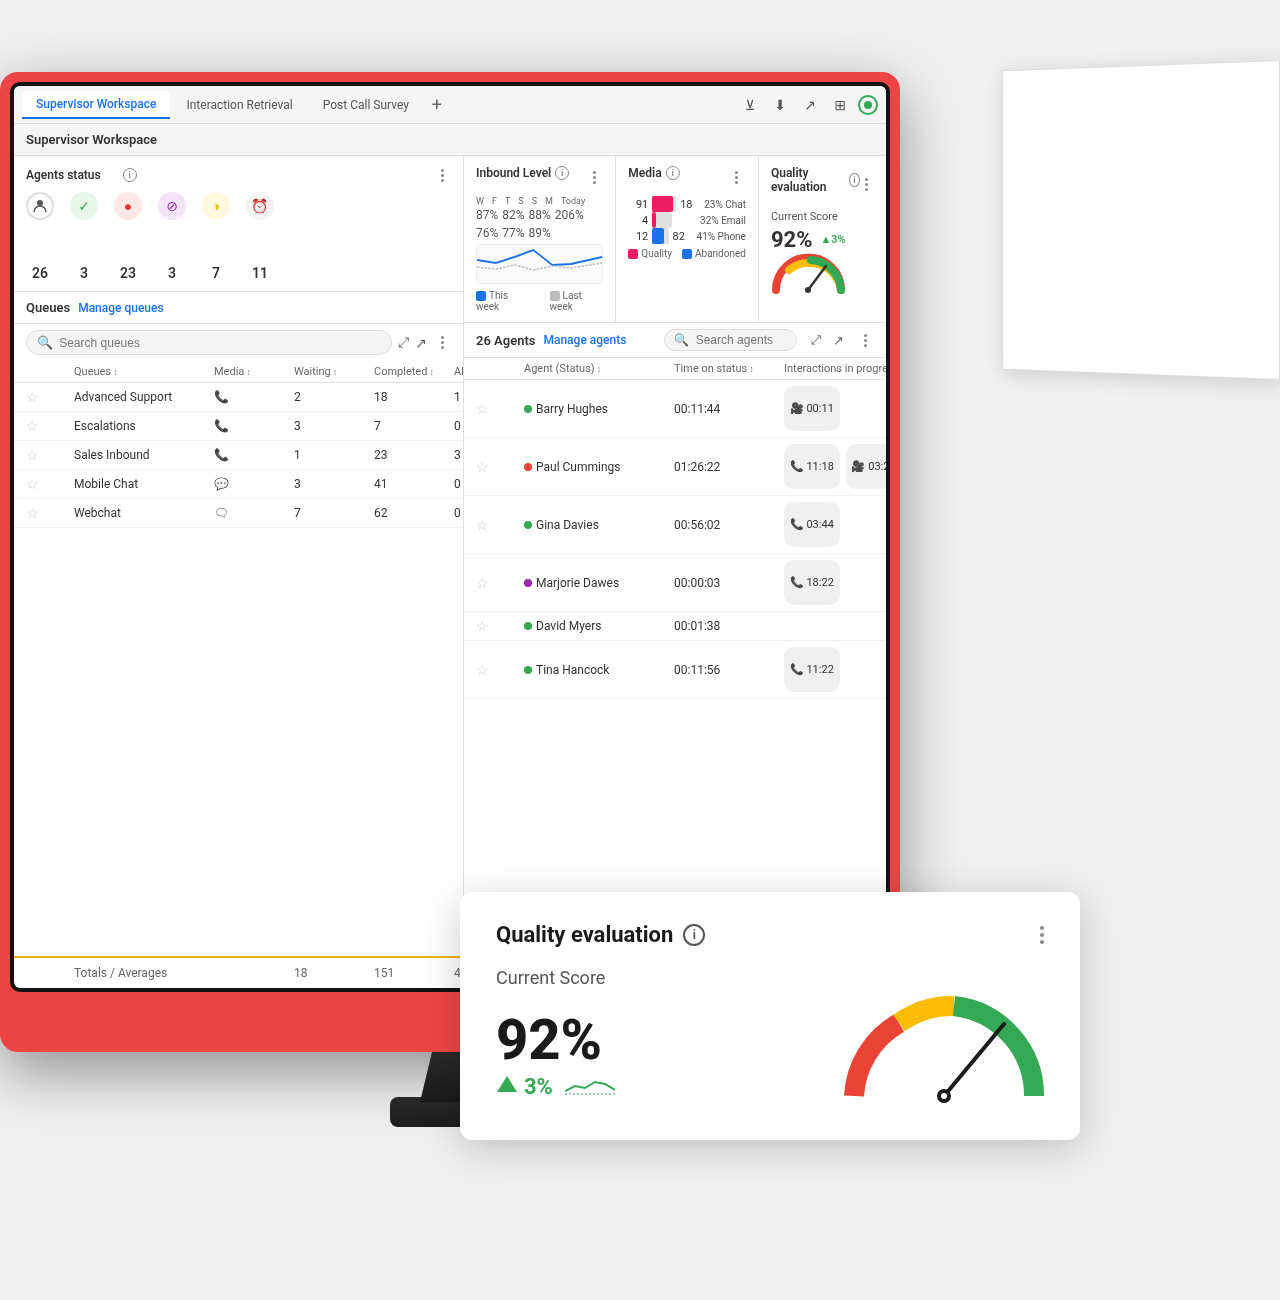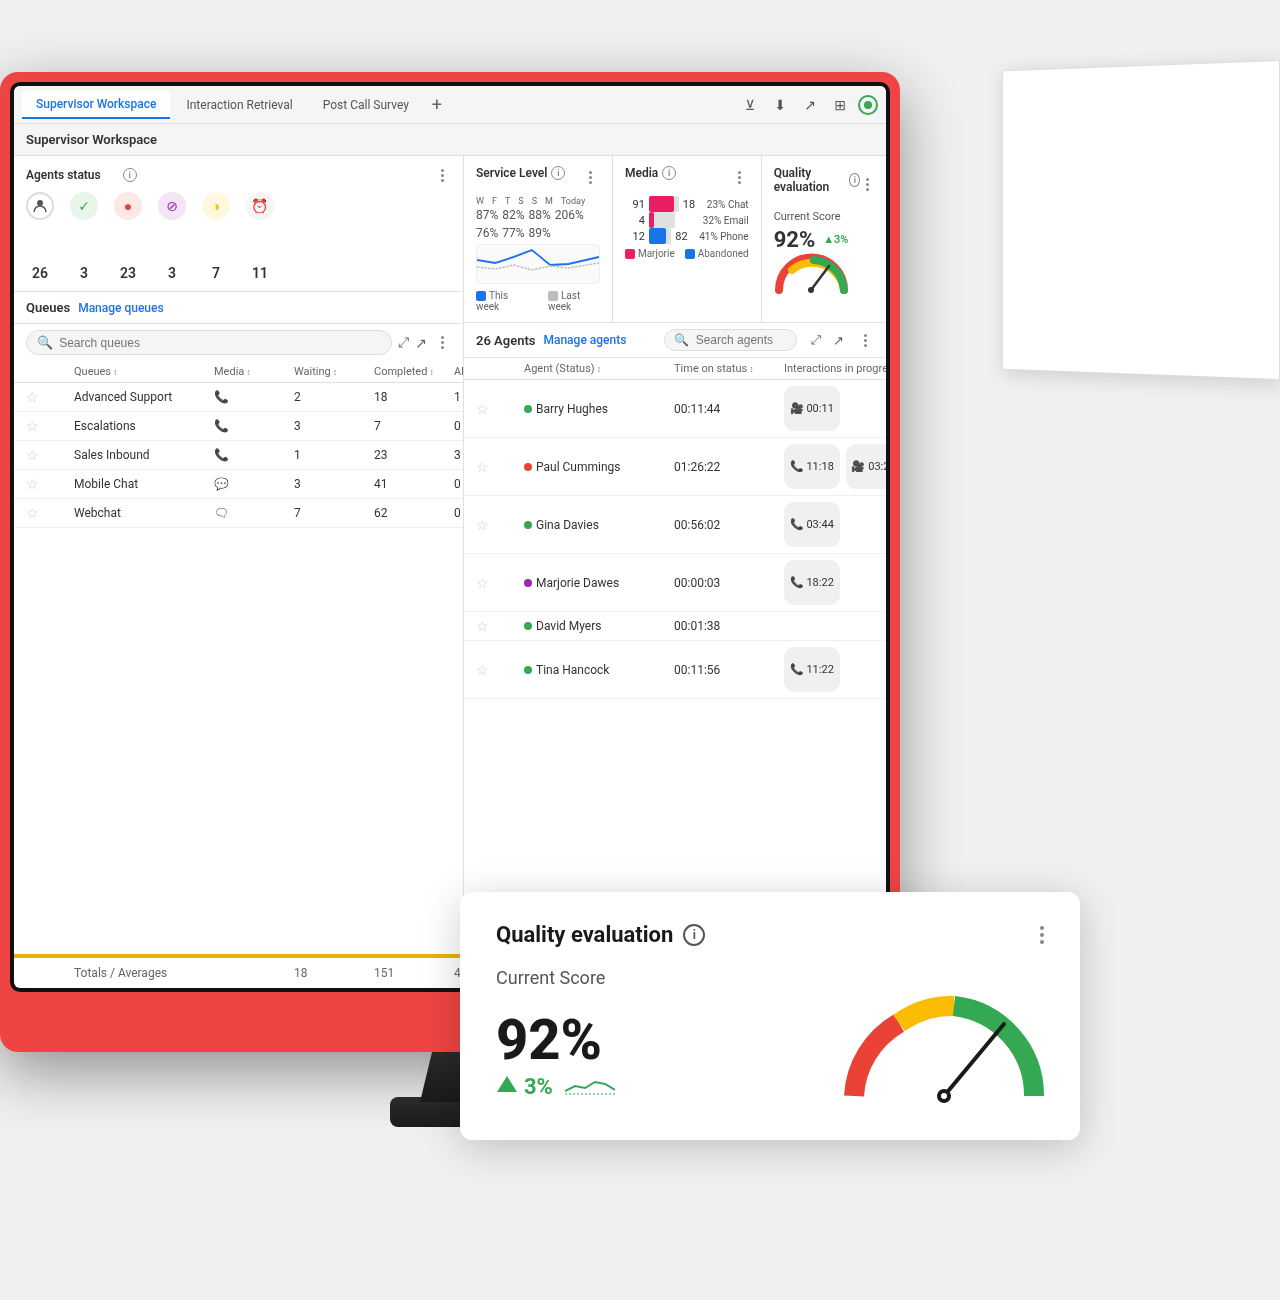--- a/index.html
+++ b/index.html
@@ -269,21 +269,21 @@
       border-bottom: 1px solid #f0f0f0;
       align-items: center;
     }
 
     .star-icon { color: #ccc; font-size: 14px; }
 
     .totals-row {
       padding: 8px 12px;
       font-size: 12px;
       color: #666;
-      border-top: 4px solid #eab308;
+      border-top: 2px solid #eab308;
       display: grid;
       grid-template-columns: 24px 24px 140px 80px 80px 80px 80px;
       margin-top: auto;
     }
 
     
     .right-panel {
       flex: 1;
       display: flex;
       flex-direction: column;
@@ -802,21 +802,21 @@
           </div>
         </div>
 
         <div class="right-panel">
 
           <div class="widgets-row">
 
             <div class="service-level-widget">
               <div class="section-header">
                 <div class="widget-title">
-                  <span>Service Level</span>
+                  <span>Inbound Level</span>
                   <span class="info-icon">i</span>
                 </div>
                 <div class="overflow-icon">
                   <span></span>
                     <span></span>
                     <span></span>
                 </div>
               </div>
 
               <div style="font-size:9px; color:#666; display:flex; gap:8px; margin-bottom:2px;">
@@ -887,21 +887,21 @@
                 <div class="media-bar-outer" style="flex:1;">
                   <div class="media-bar-fill" style="width:75%; background:#1a73e8;"></div>
                 </div>
                 <span class="media-bar-end-num">82</span>
                 <span style="font-size:10px; color:#555; white-space:nowrap;">41% Phone</span>
               </div>
 
               <div class="media-legend" style="margin-top:4px;">
                 <span style="display:flex; align-items:center;">
                     <span class="legend-dot" style="background:#e91e63;"></span>
-                    <span>Marjorie</span>
+                    <span>Quality</span>
                   </span>
                 <span style="display:flex; align-items:center;">
                     <span class="legend-dot" style="background:#1a73e8;"></span>
                     <span>Abandoned</span>
                   </span>
               </div>
             </div>
 
             <div class="quality-widget">
               <div class="section-header">

